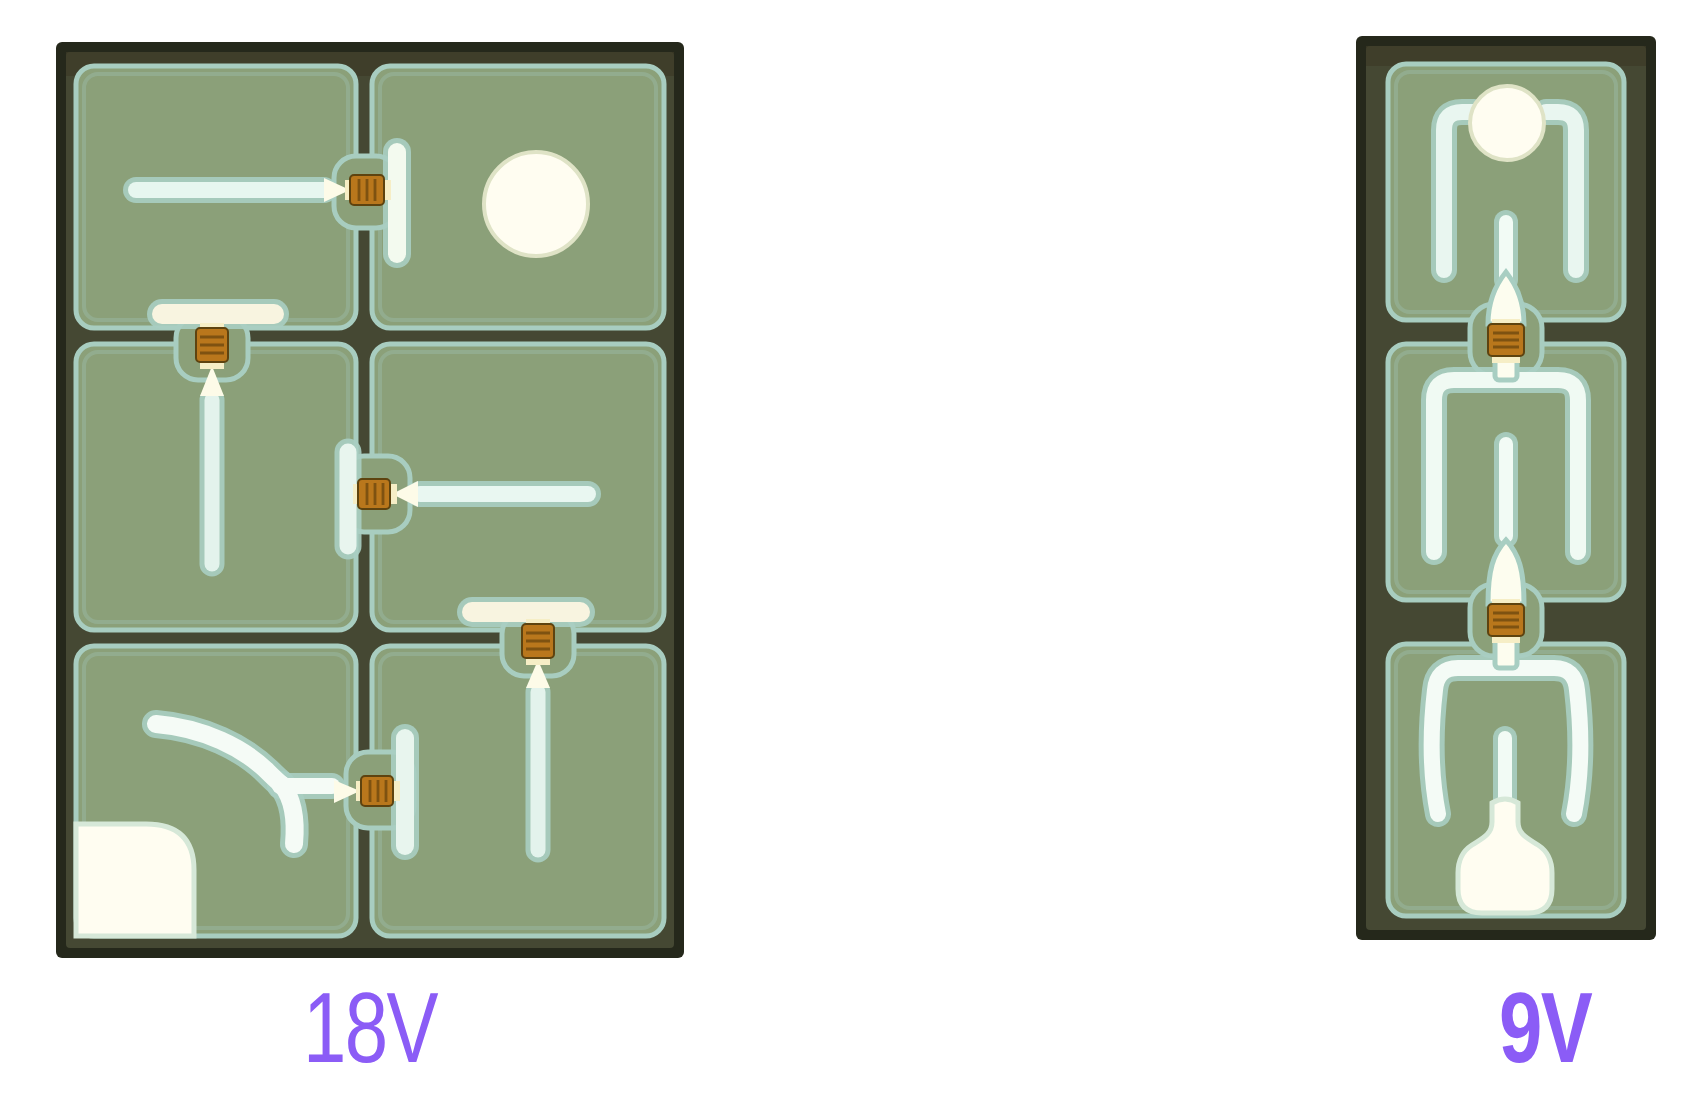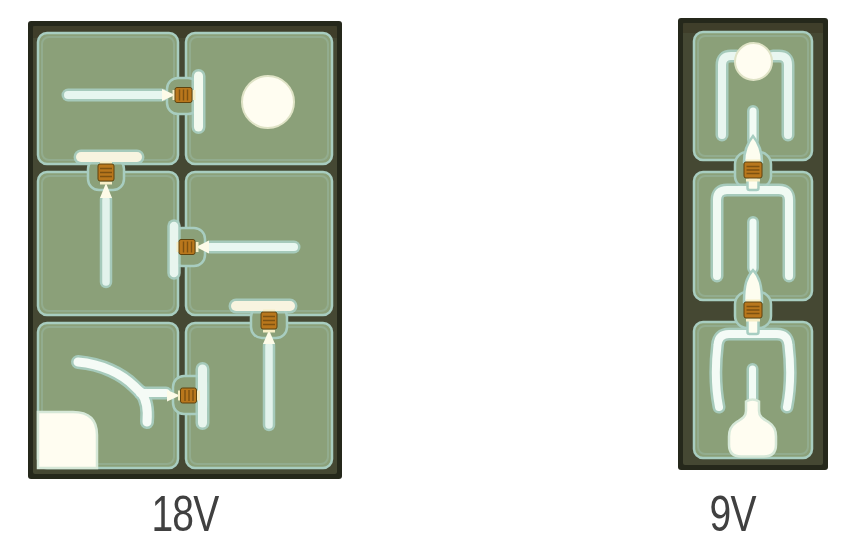--- a/index.html
+++ b/index.html
@@ -7,25 +7,25 @@
     width:854px;height:549px;position:relative;overflow:hidden;
     background:#ffffff;
     font-family:"Liberation Sans","DejaVu Sans",sans-serif;
   }
   .chip{position:absolute;}
   .chip svg{display:block;}
   .chip-left{left:28px;top:21px;width:314px;height:458px;}
   .chip-right{left:678px;top:18px;width:150px;height:452px;}
   .caption{
     position:absolute;top:492px;height:50px;line-height:44px;
-    text-align:center;font-size:50px;color:#404040;
+    text-align:center;font-size:50px;color:#8b5cf6;
     letter-spacing:-1px;
   }
   .caption-left{left:28px;width:314px;}
-  .caption-right{left:658px;width:150px;}
+  .caption-right{left:698px;width:150px;font-weight:bold;}
   .caption span{display:inline-block;transform:scaleX(0.78);transform-origin:center;}
 </style>
 </head>
 <body>
 
 <div class="chip chip-left">
 <svg width="314" height="458" viewBox="0 0 314 458">
 
   <g>
     <rect x="0" y="0" width="314" height="458" rx="3" fill="#25281b"></rect>

